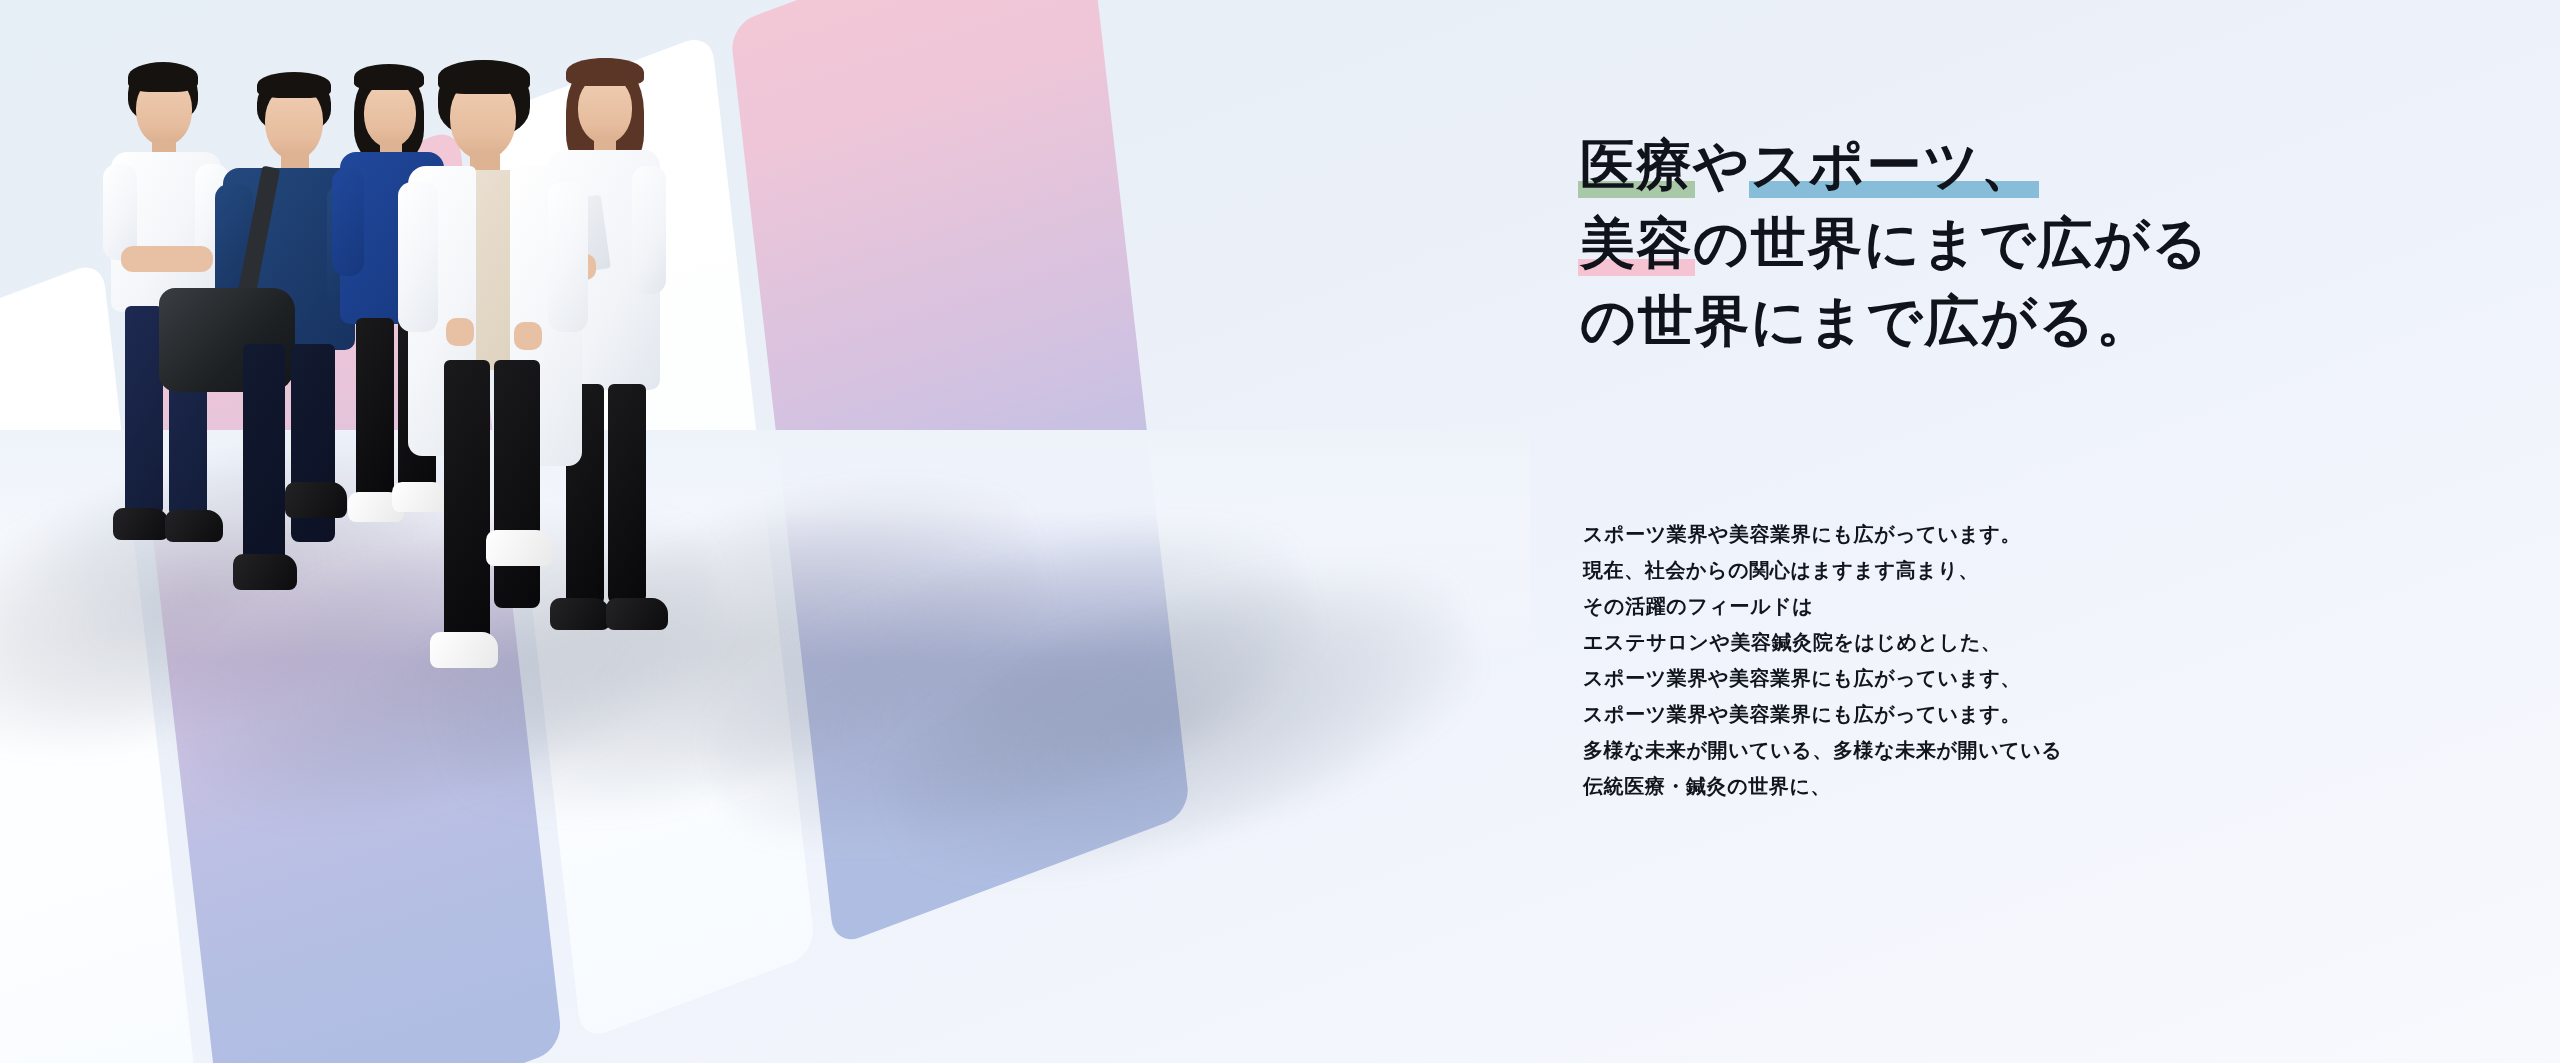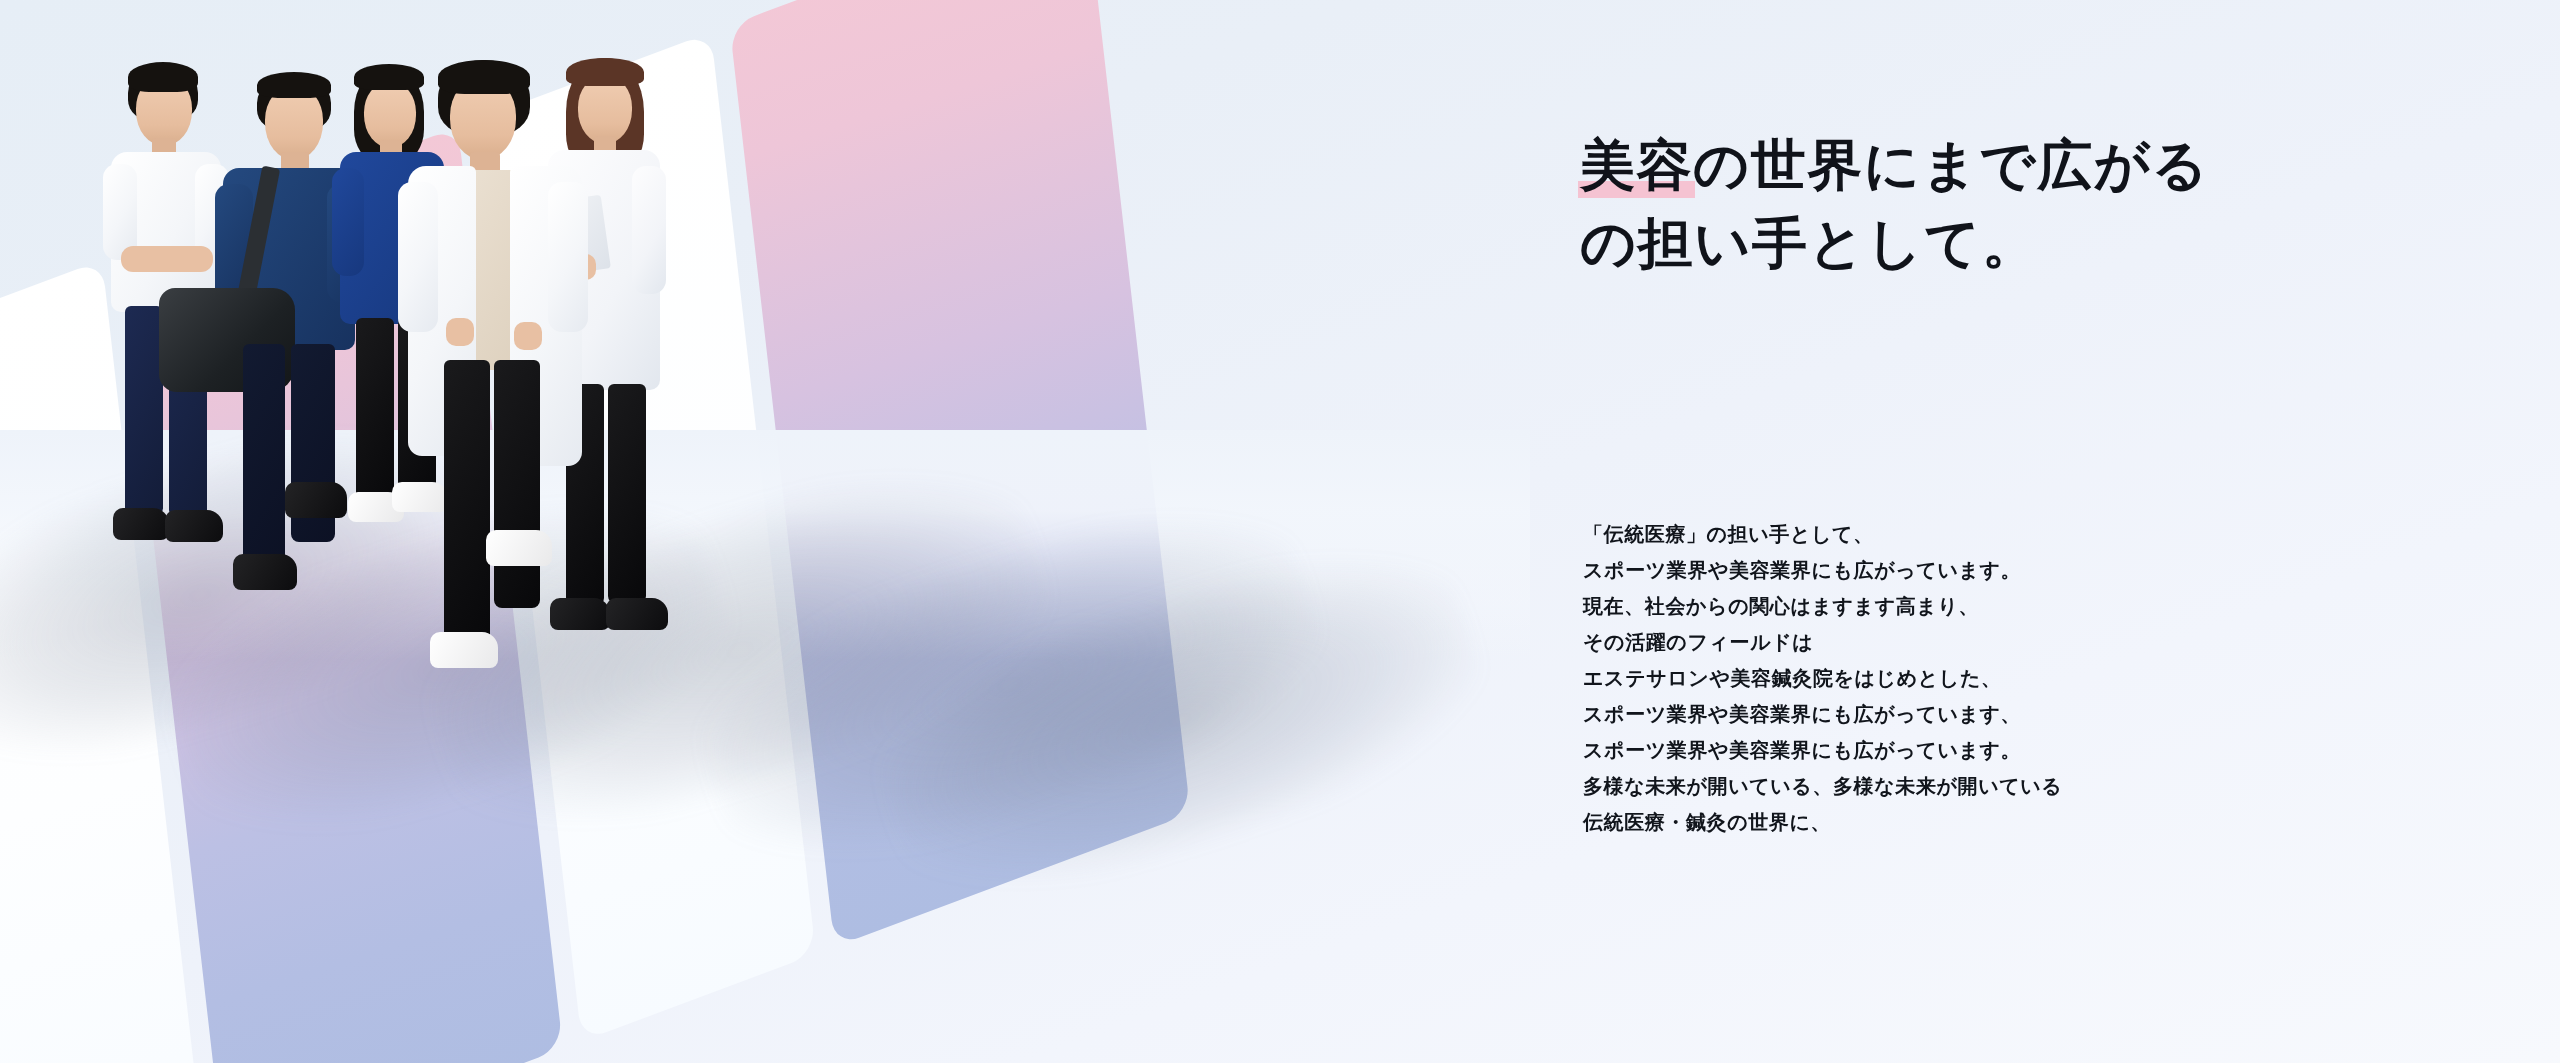--- a/index.html
+++ b/index.html
@@ -286,26 +286,26 @@
       <div class="leg black" style="left:68px; top:326px; width:38px; height:220px;"></div>
       <div class="shoe shoe-bk" style="left:10px; top:540px; width:60px; height:32px;"></div>
       <div class="shoe shoe-bk" style="left:66px; top:540px; width:62px; height:32px;"></div>
     </div>
 
   </div>
 
   <div class="copy">
 
     <div class="headline">
+      <span class="ln"><span class="hl hl-green">医療</span><span>や</span><span class="hl hl-blue">スポーツ、</span></span>
       <span class="ln"><span class="hl hl-pink">美容</span><span>の世界にまで広がる</span></span>
-      <span class="ln"><span>の担い手として。</span></span>
+      <span class="ln"><span>の世界にまで広がる。</span></span>
     </div>
 
     <div class="body-copy">
-      <p>「伝統医療」の担い手として、</p>
       <p>スポーツ業界や美容業界にも広がっています。</p>
       <p>現在、社会からの関心はますます高まり、</p>
       <p>その活躍のフィールドは</p>
       <p>エステサロンや美容鍼灸院をはじめとした、</p>
       <p>スポーツ業界や美容業界にも広がっています、</p>
       <p>スポーツ業界や美容業界にも広がっています。</p>
       <p>多様な未来が開いている、多様な未来が開いている</p>
       <p>伝統医療・鍼灸の世界に、</p>
     </div>
 

